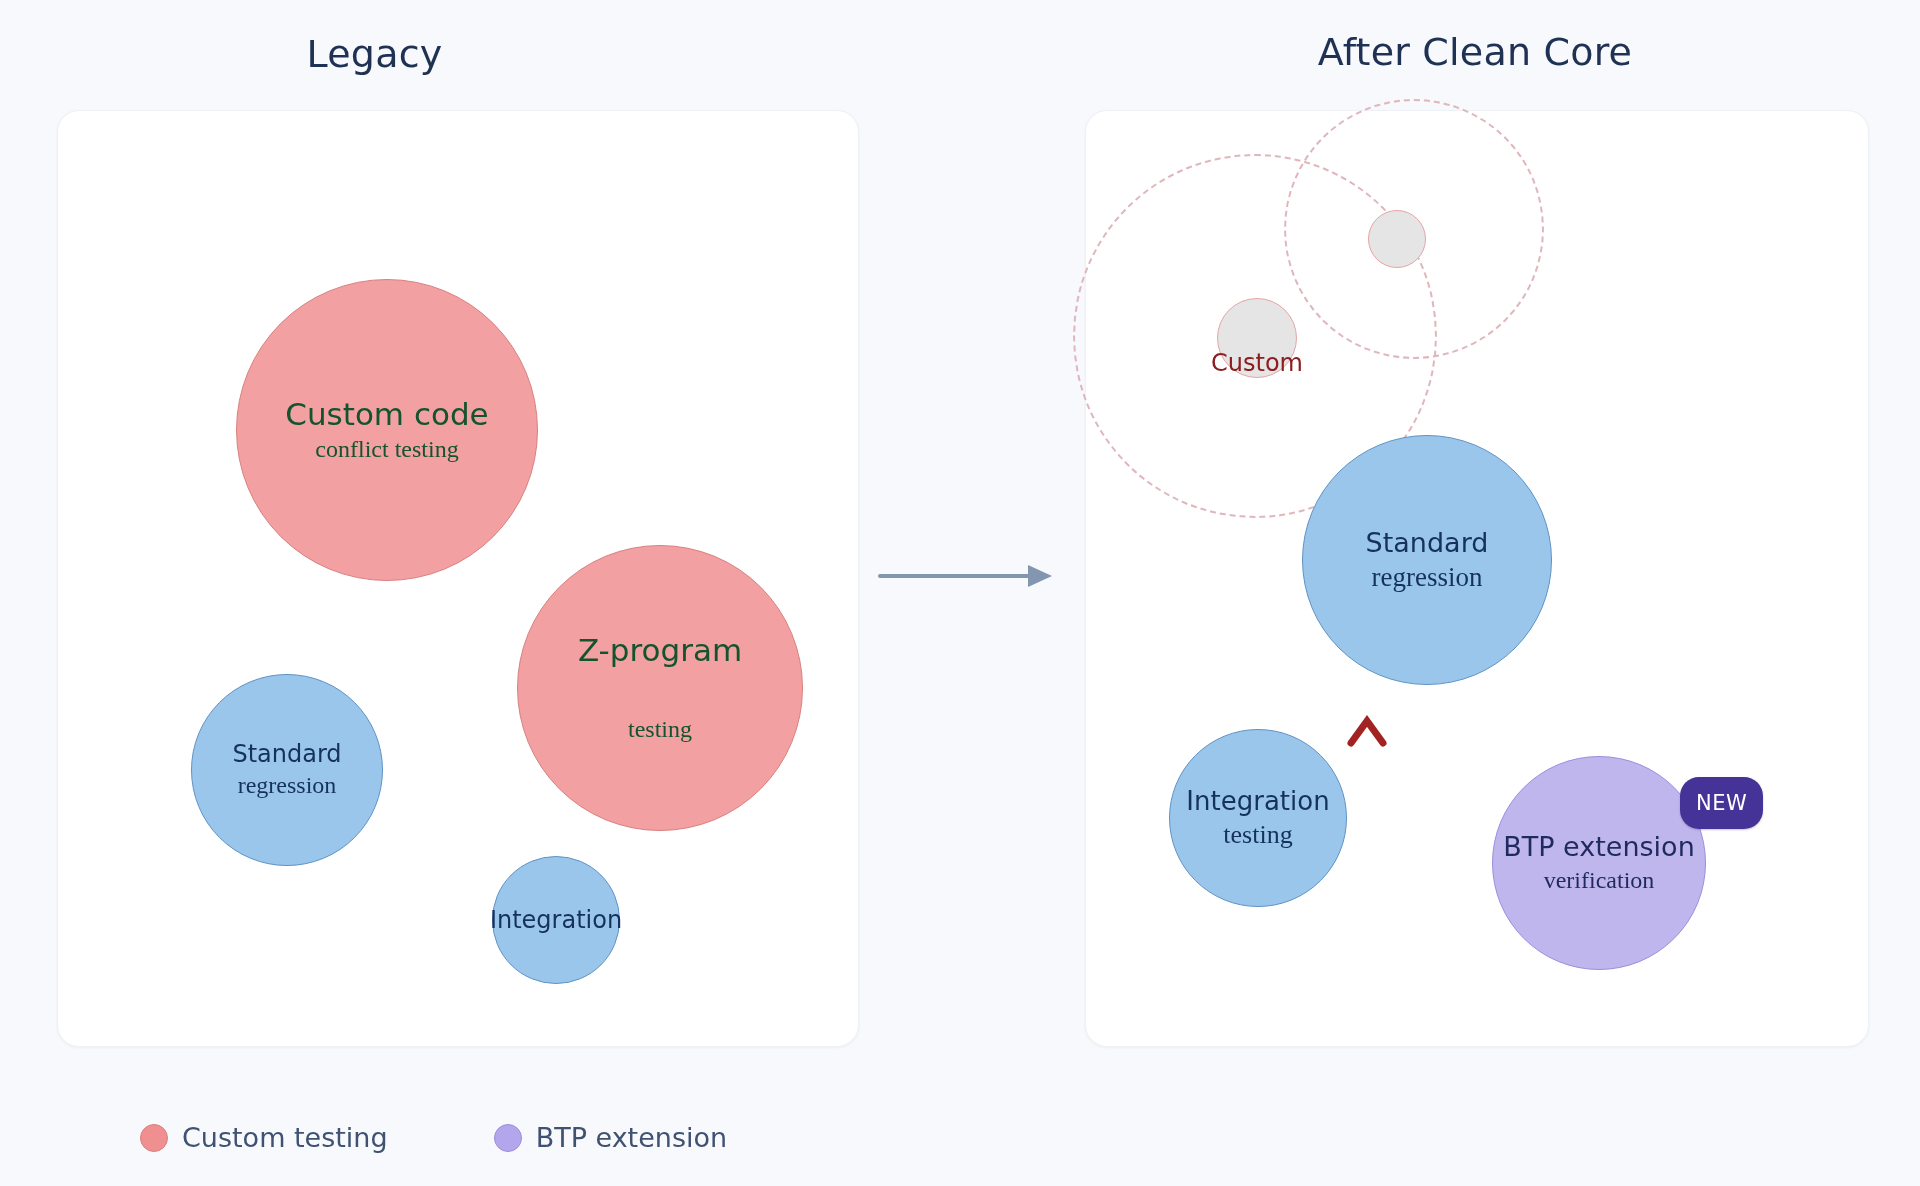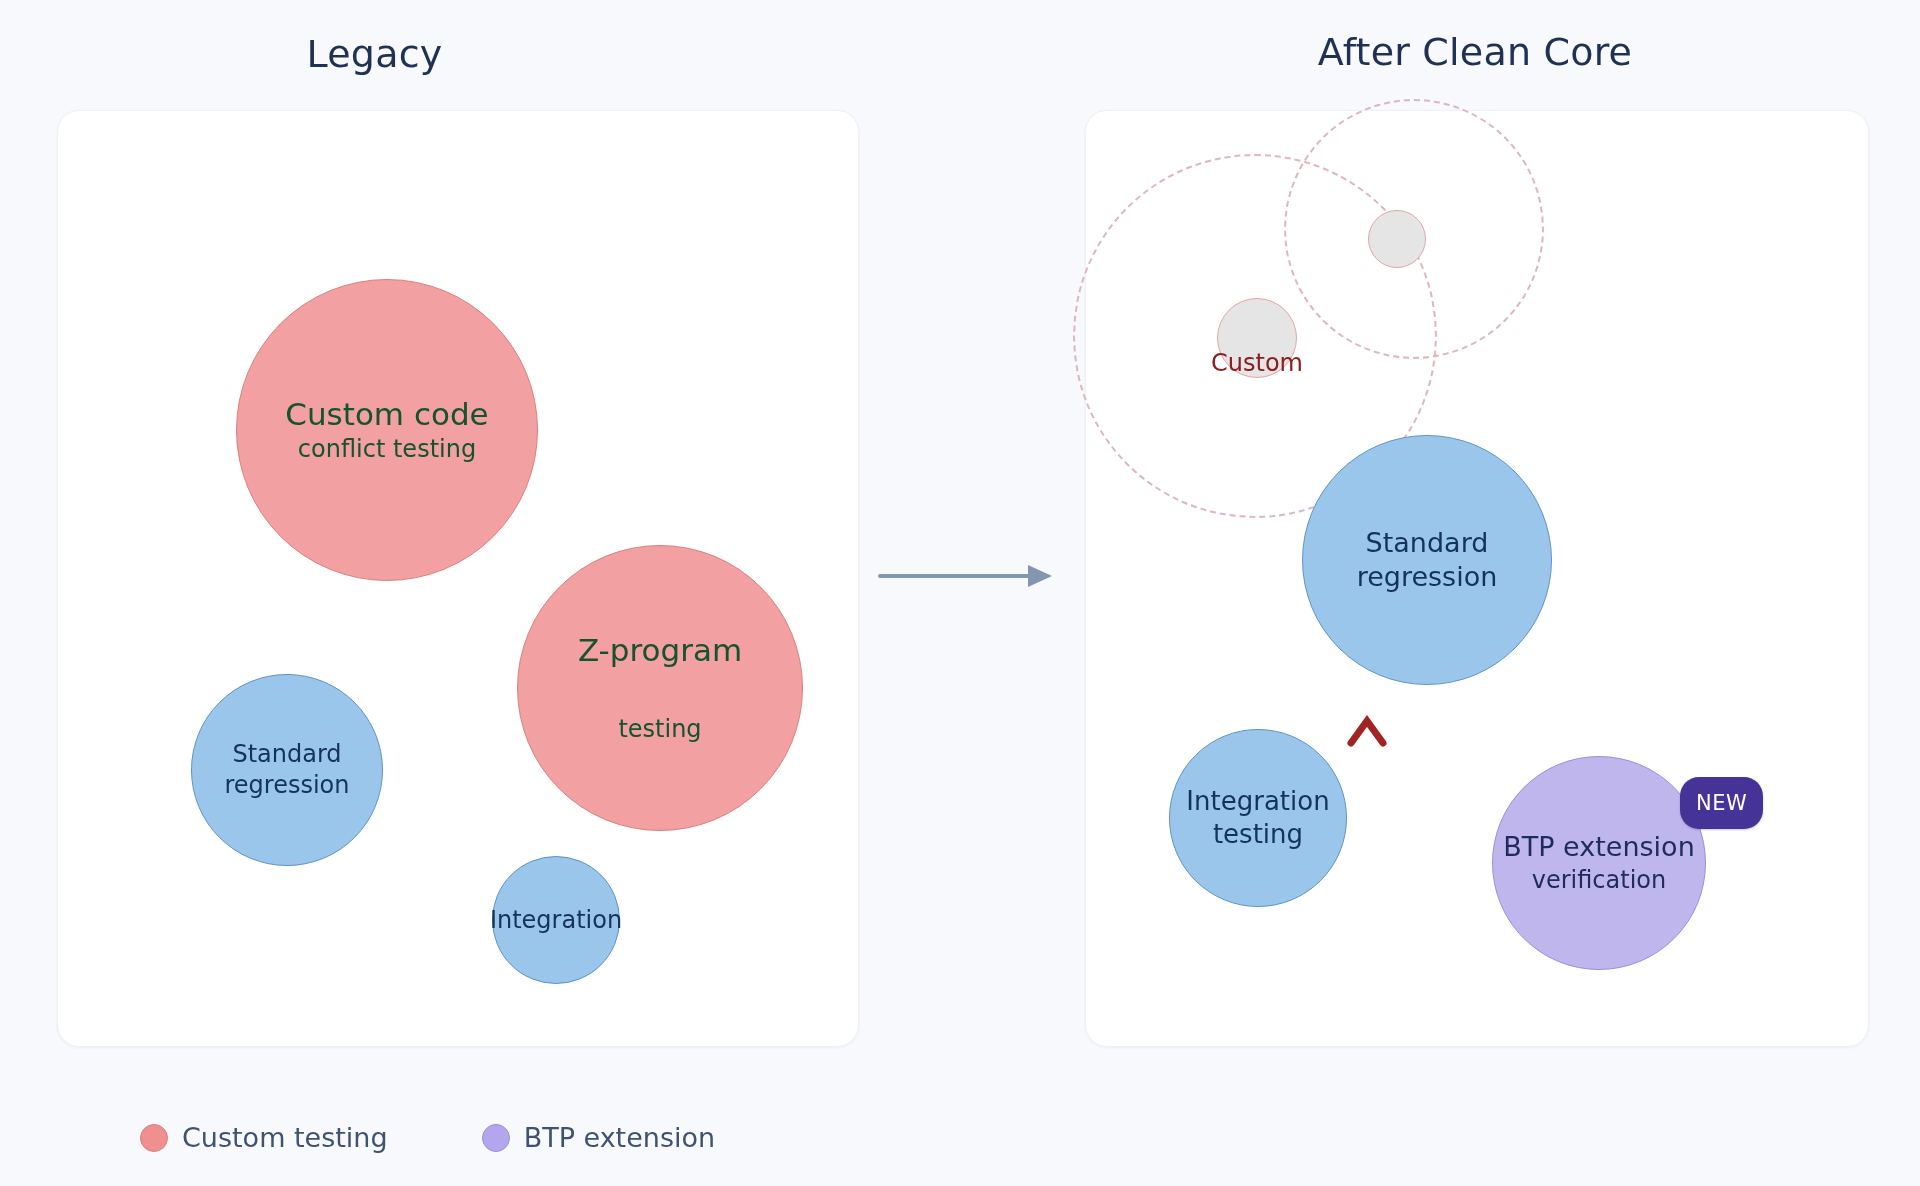--- a/index.html
+++ b/index.html
@@ -52,21 +52,21 @@
     border-radius: 50%;
     display: flex;
     flex-direction: column;
     align-items: center;
     justify-content: center;
     text-align: center;
     line-height: 1.12;
     box-sizing: border-box;
   }
   .bubble .b-main   { white-space: nowrap; }
-  .bubble .b-sub    { white-space: nowrap; }
+  .bubble .b-sub    { white-space: nowrap; font-family: Liberation Serif, serif; }
 
   .bubble.red {
     background: #f2a0a1;
     border: 1.5px solid #d9807f;
     color: #14532d;
   }
   .bubble.red-faded {
     background: #e5e5e5;
     border: 1.5px solid #e6a4a5;
     color: #8c1d20;
@@ -148,21 +148,21 @@
     box-shadow: 0 1px 2px rgba(30,20,80,0.25);
   }
 
   
   #legend {
     position: absolute;
     left: 140px;
     top: 1122px;
     display: flex;
     align-items: flex-end;
-    gap: 4px;
+    gap: 16px;
   }
   .legend-item {
     display: flex;
     align-items: center;
     gap: 14px;
   }
   .legend-item + .legend-item { margin-left: 90px; }
   .legend-swatch {
     width: 26px;
     height: 26px;

